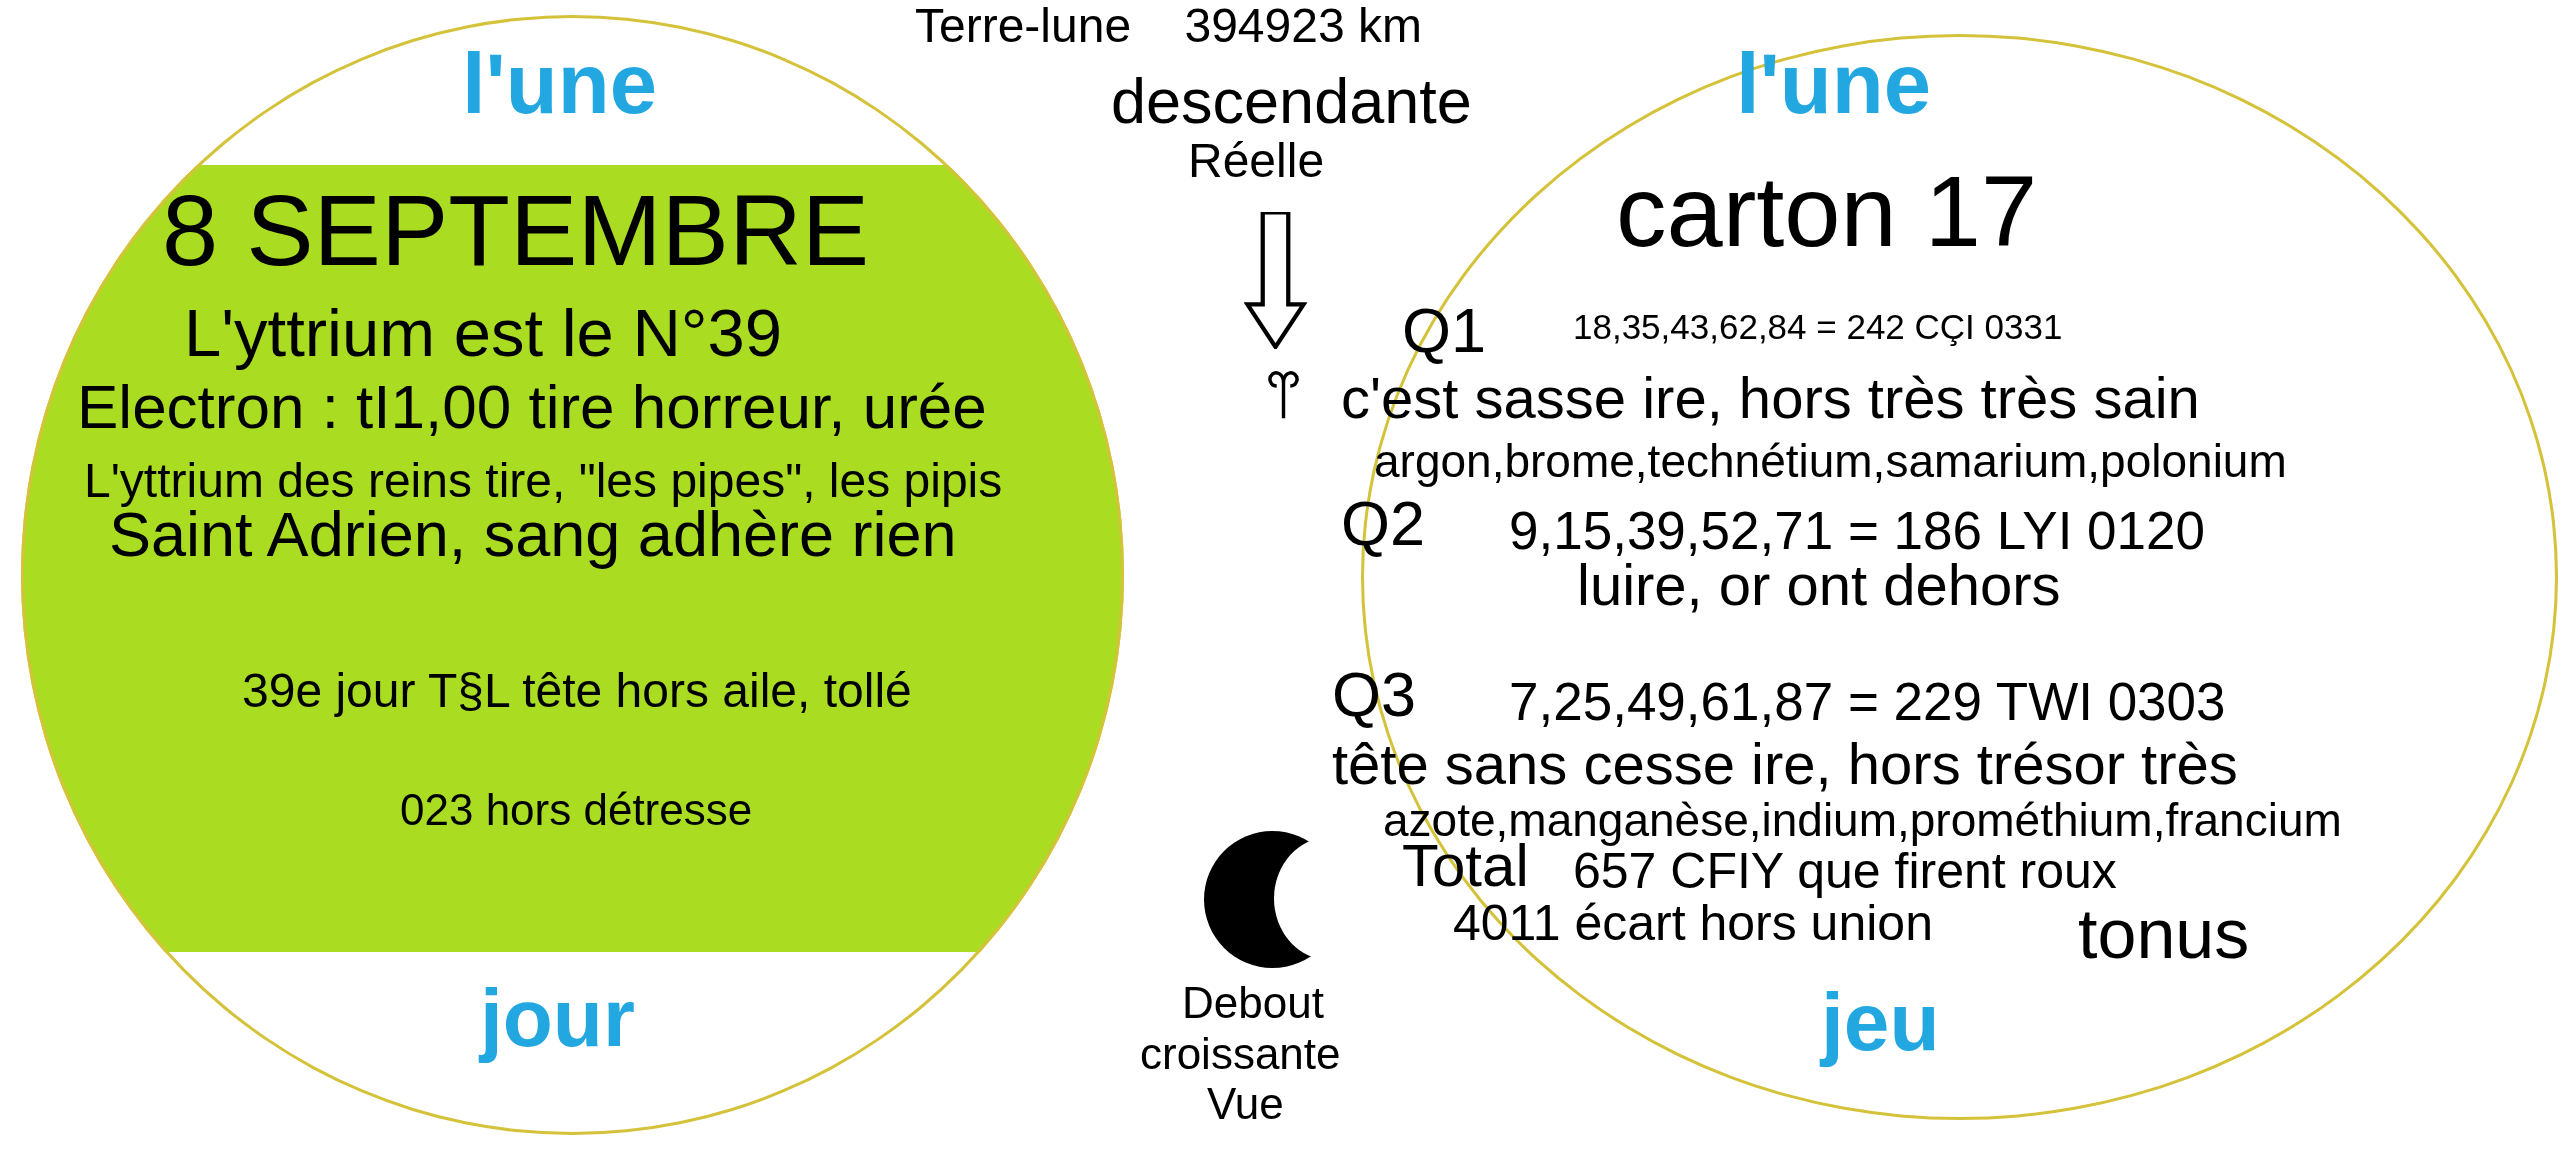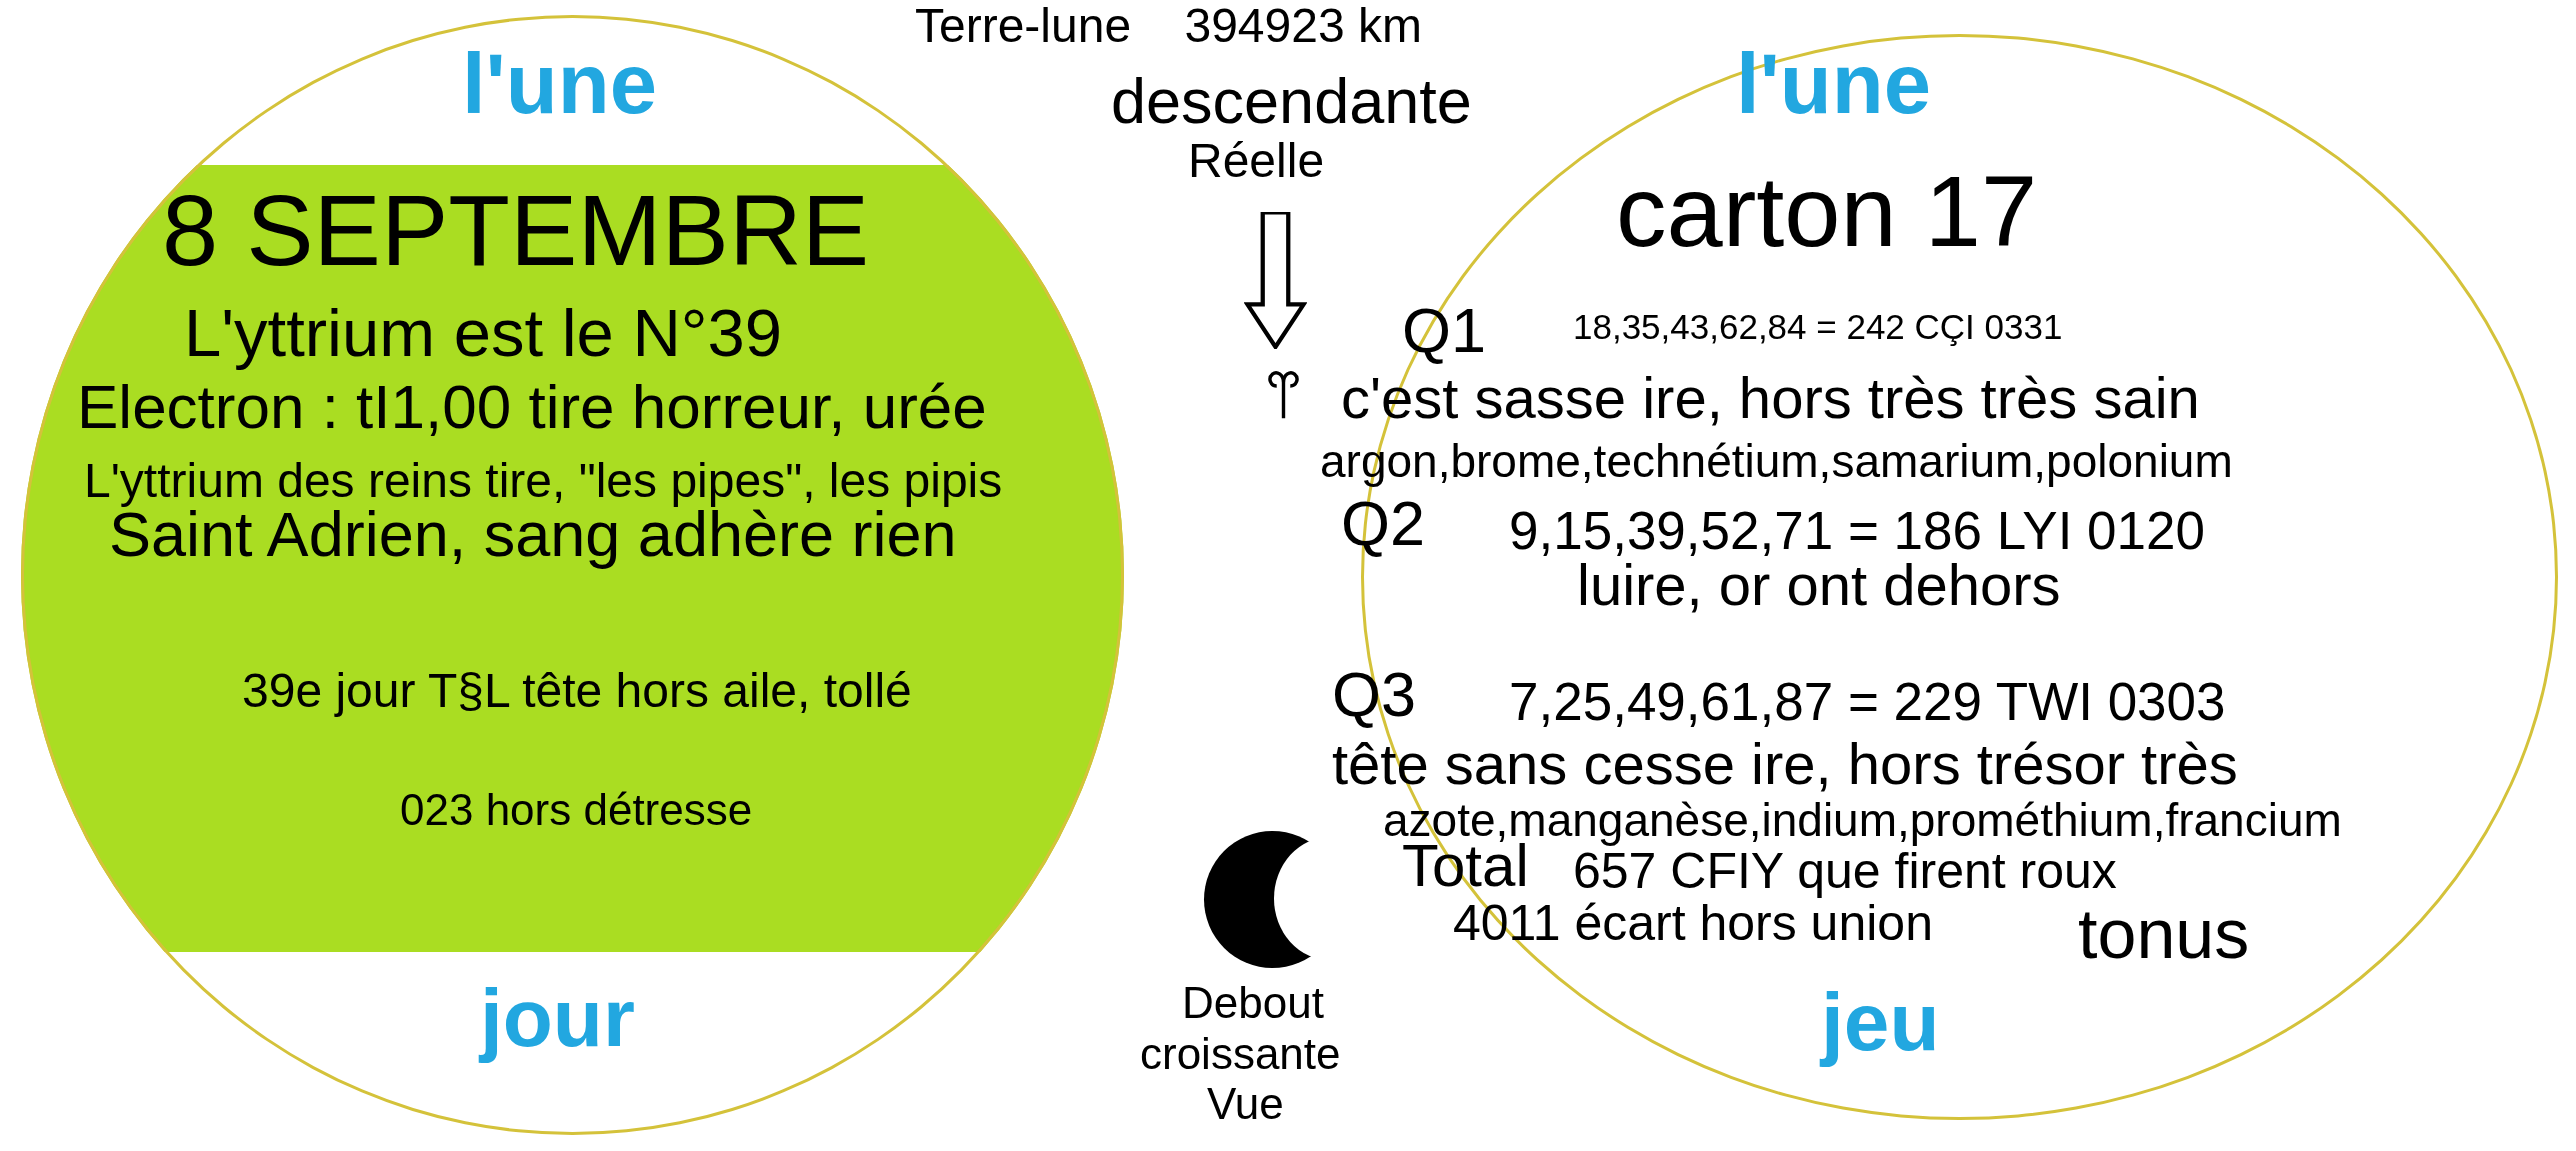--- a/index.html
+++ b/index.html
@@ -139,21 +139,21 @@
     height: 51px;
   }
 
   
   #lbl-une-right  { left: 1736px; top: 41px;  font-size: 85px; }
   #carton-title   { left: 1616px; top: 161px; font-size: 101px; }
 
   #q1-label       { left: 1402px; top: 299px; font-size: 63px; }
   #q1-nums        { left: 1573px; top: 309px; font-size: 35px; }
   #q1-phrase      { left: 1341px; top: 369px; font-size: 58px; }
-  #q1-elements    { left: 1320px; top: 438px; font-size: 46px; }
+  #q1-elements    { left: 1374px; top: 438px; font-size: 46px; }
 
   #q2-label       { left: 1341px; top: 492px; font-size: 63px; }
   #q2-nums        { left: 1509px; top: 504px; font-size: 53px; }
   #q2-phrase      { left: 1577px; top: 556px; font-size: 58px; }
   #q2-elements    { left: 1353px; top: 614px; font-size: 46px; }
 
   #q3-label       { left: 1332px; top: 663px; font-size: 63px; }
   #q3-nums        { left: 1509px; top: 675px; font-size: 53px; }
   #q3-phrase      { left: 1332px; top: 735px; font-size: 58px; }
   #q3-elements    { left: 1383px; top: 797px; font-size: 46px; }

